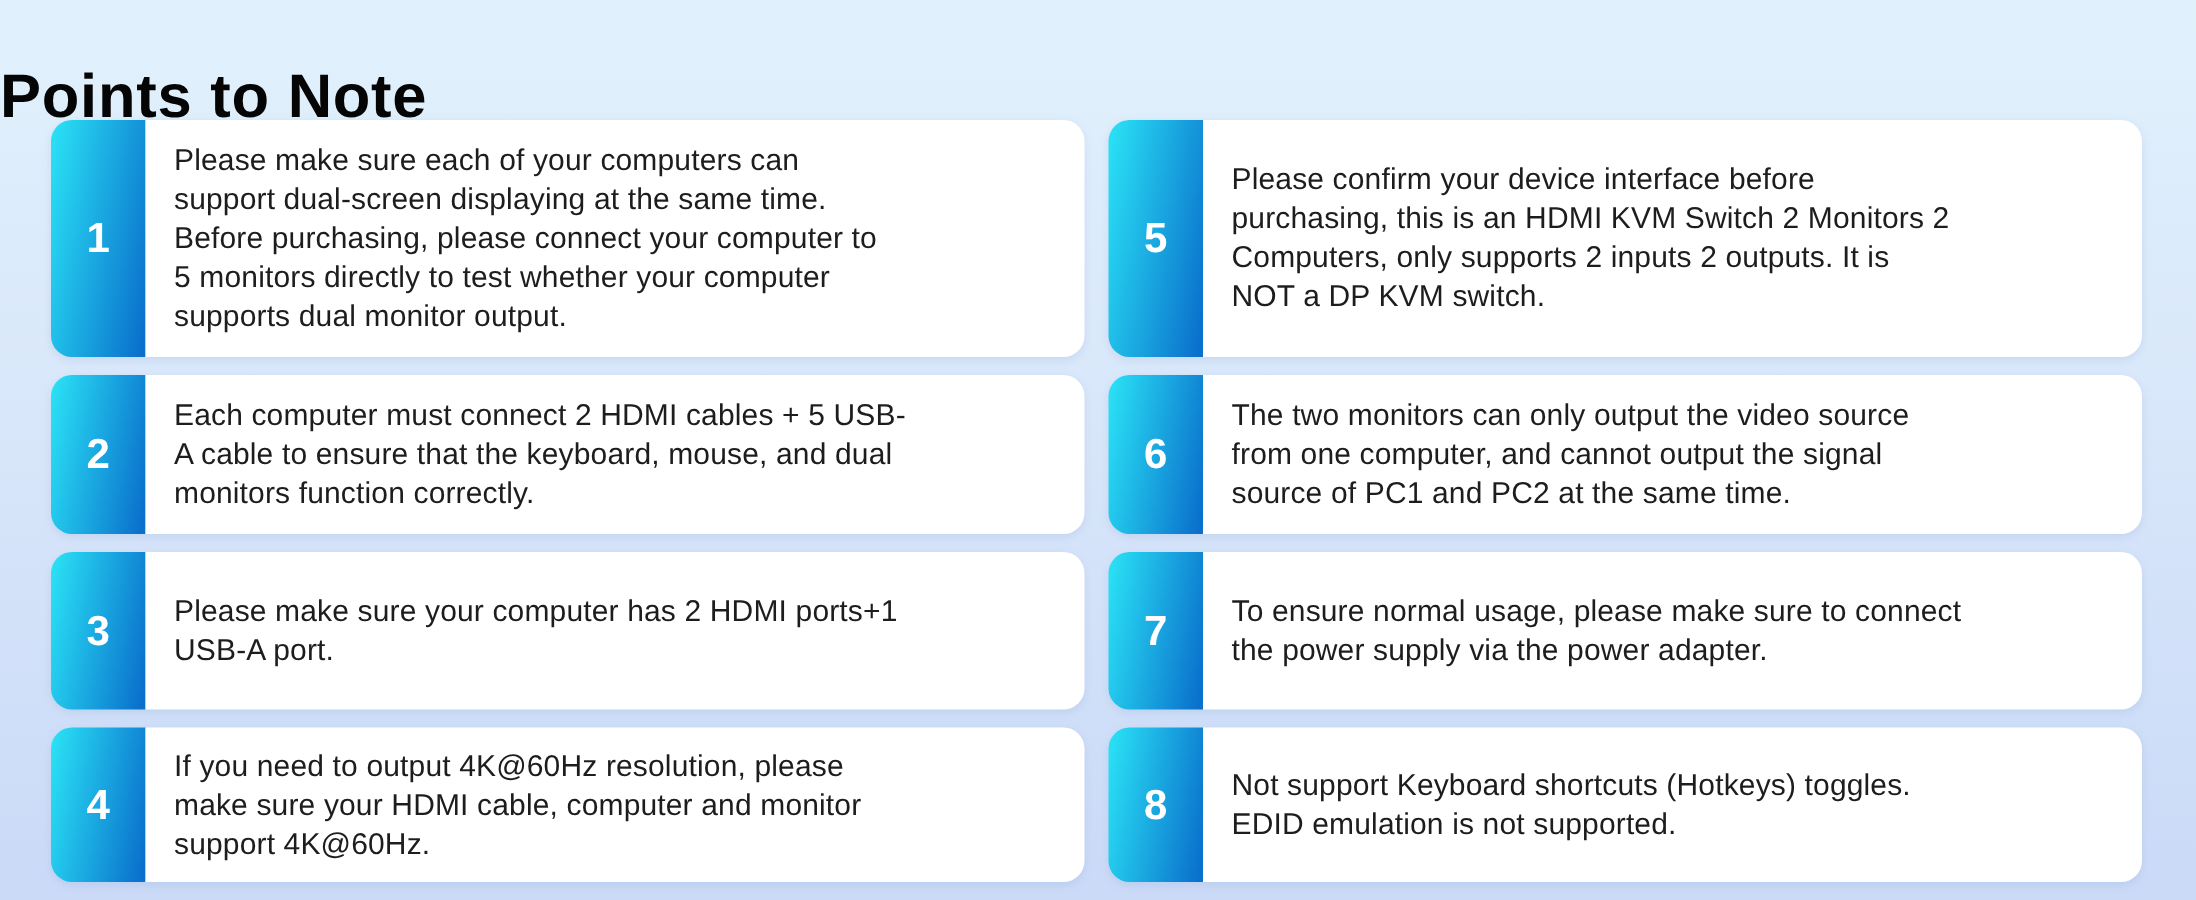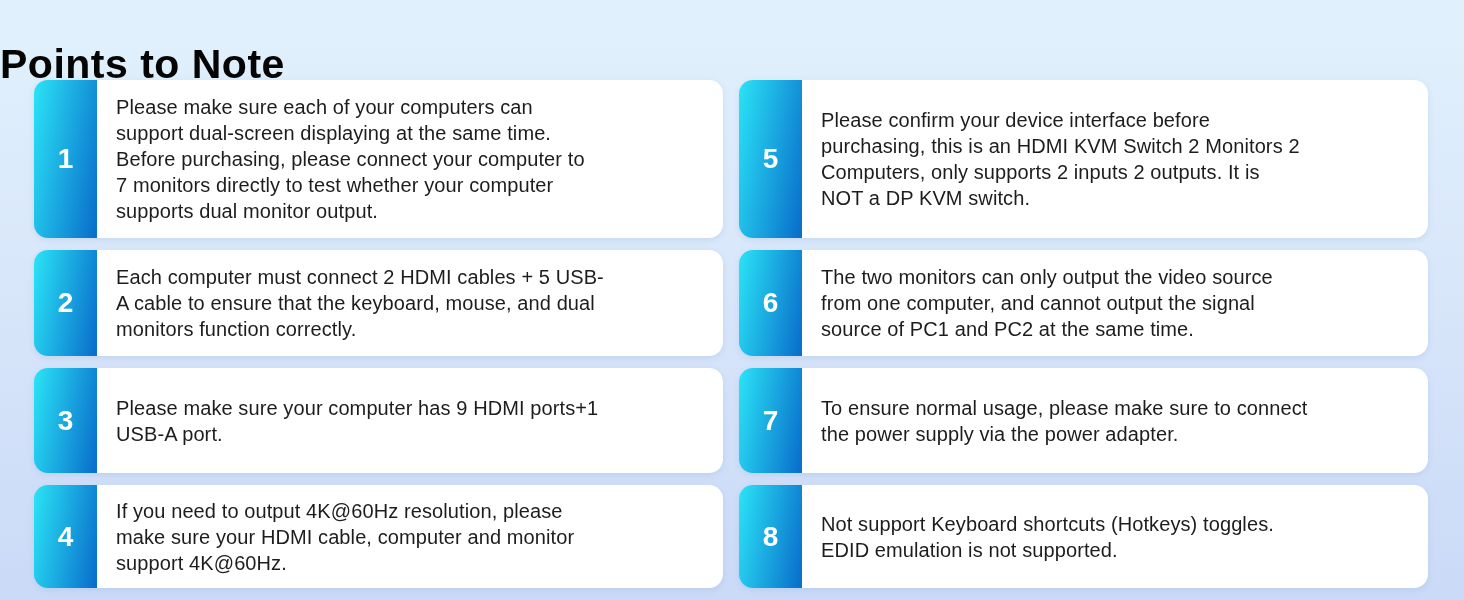--- a/index.html
+++ b/index.html
@@ -79,42 +79,42 @@
 <div class="notes-grid">
 
   <div class="note-row">
     <div class="note-badge">
       <span class="note-number">1</span>
     </div>
     <div class="note-card">
       <div class="note-text">Please make sure each of your computers can
 support dual-screen displaying at the same time.
 Before purchasing, please connect your computer to
-7 monitors directly to test whether your computer
+5 monitors directly to test whether your computer
 supports dual monitor output.</div>
     </div>
   </div>
 
   <div class="note-row">
     <div class="note-badge">
       <span class="note-number">2</span>
     </div>
     <div class="note-card">
       <div class="note-text">Each computer must connect 2 HDMI cables + 5 USB-
 A cable to ensure that the keyboard, mouse, and dual
 monitors function correctly.</div>
     </div>
   </div>
 
   <div class="note-row">
     <div class="note-badge">
       <span class="note-number">3</span>
     </div>
     <div class="note-card">
-      <div class="note-text">Please make sure your computer has 9 HDMI ports+1
+      <div class="note-text">Please make sure your computer has 2 HDMI ports+1
 USB-A port.</div>
     </div>
   </div>
 
   <div class="note-row">
     <div class="note-badge">
       <span class="note-number">4</span>
     </div>
     <div class="note-card">
       <div class="note-text">If you need to output 4K@60Hz resolution, please

